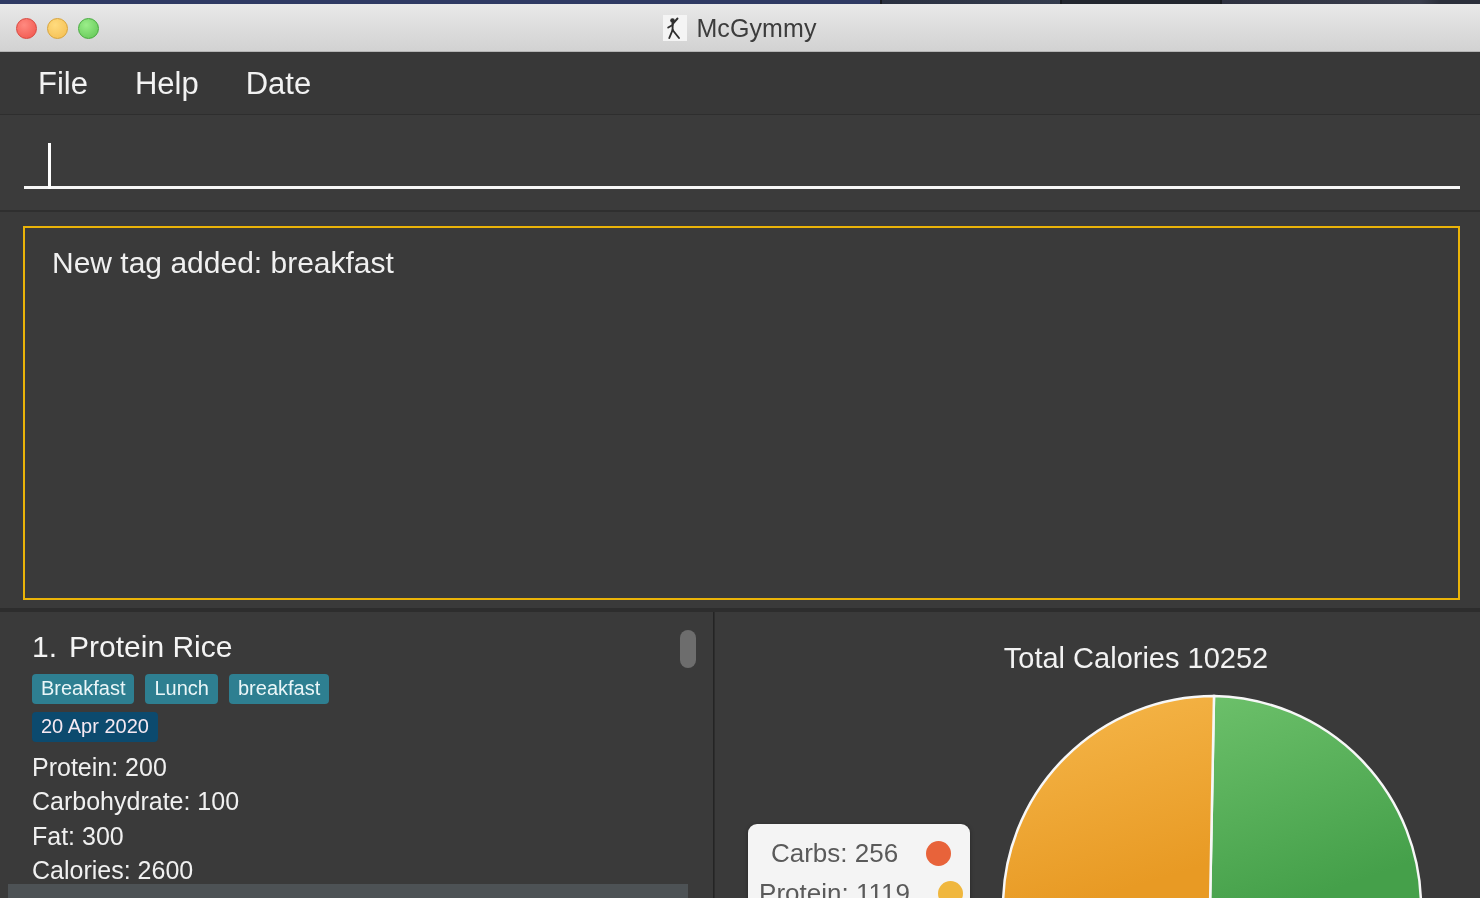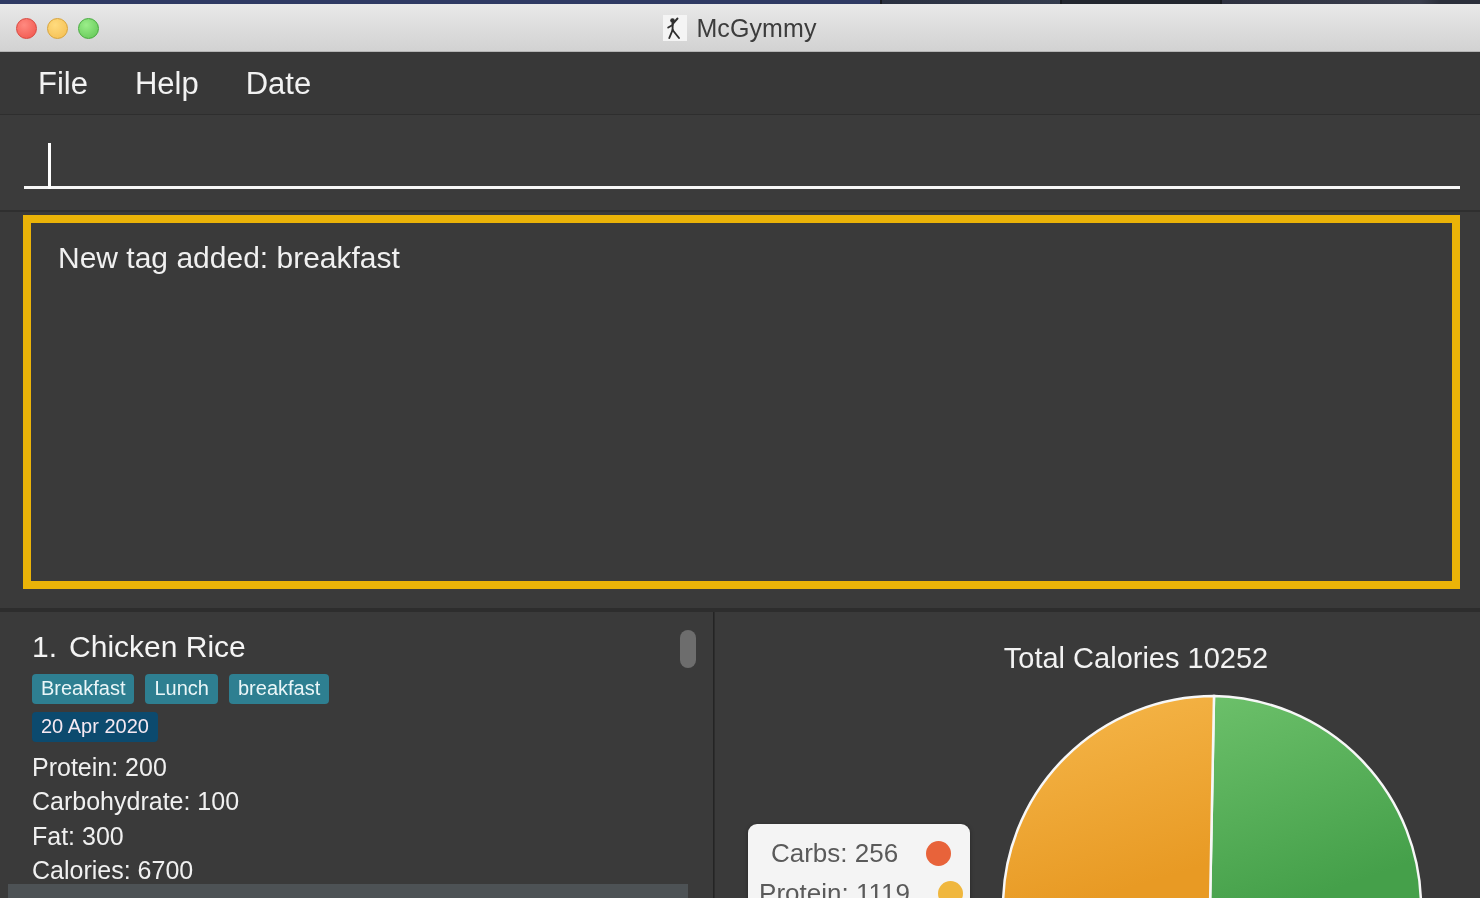--- a/index.html
+++ b/index.html
@@ -142,23 +142,23 @@
   #result-zone {
     position: absolute;
     left: 0; top: 210px;
     width: 1480px; height: 398px;
     background: #3a3a3a;
     border-top: 2px solid #2f2f2f;
     box-sizing: border-box;
   }
   #result-box {
     position: absolute;
-    left: 23px; top: 3px;
+    left: 23px; top: 14px;
     width: 1437px; height: 374px;
-    border: 8px solid #eab308;
+    border: 2px solid #eab308;
     background: #3a3a3a;
     box-sizing: border-box;
     overflow: hidden;
   }
   #result-text {
     position: absolute;
     left: 27px; top: 16px;
     color: #f0f0f0;
     font-size: 30px;
     line-height: 1.25;
@@ -350,34 +350,34 @@
       <div id="result-text">New tag added: breakfast</div>
     </div>
   </div>
 
   <div id="lower-split">
 
     <div id="food-panel">
       <div id="food-list">
         <div class="food-card">
           <div class="food-title">
-            <span class="idx">1.</span><span>Chicken Rice</span>
+            <span class="idx">1.</span><span>Protein Rice</span>
           </div>
           <div class="tag-row">
             <span class="tag">Breakfast</span>
             <span class="tag">Lunch</span>
             <span class="tag">breakfast</span>
           </div>
           <div style="margin-bottom:8px;">
             <span class="date-tag">20 Apr 2020</span>
           </div>
           <div class="nutrient-line">Protein: 200</div>
           <div class="nutrient-line">Carbohydrate: 100</div>
           <div class="nutrient-line">Fat: 300</div>
-          <div class="nutrient-line">Calories: 6700</div>
+          <div class="nutrient-line">Calories: 2600</div>
         </div>
       </div>
       <div id="food-scrollbar-track"></div>
       <div id="food-scrollbar-thumb"></div>
       <div id="food-hscroll"></div>
     </div>
 
     <div id="chart-panel">
       <div id="chart-title">Total Calories 10252</div>
 

